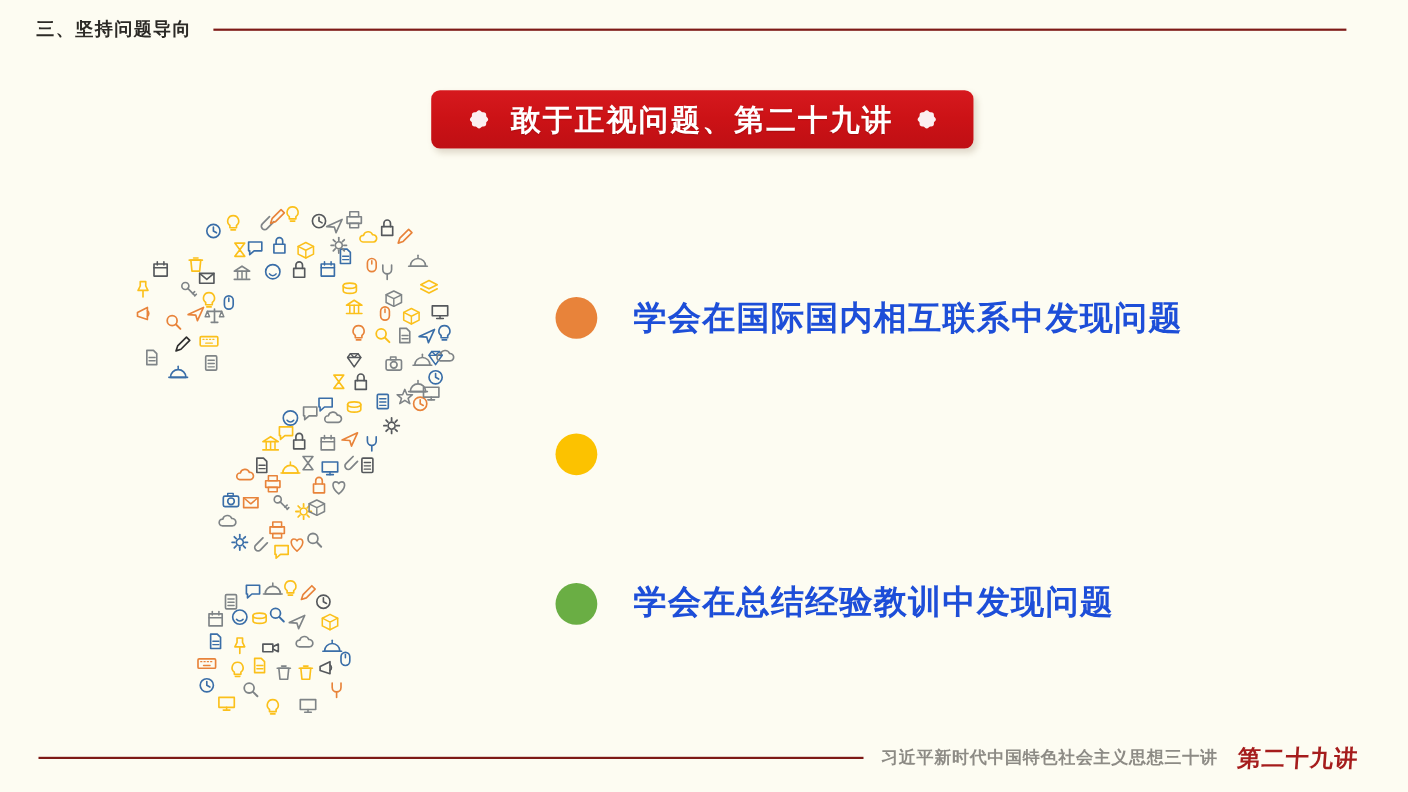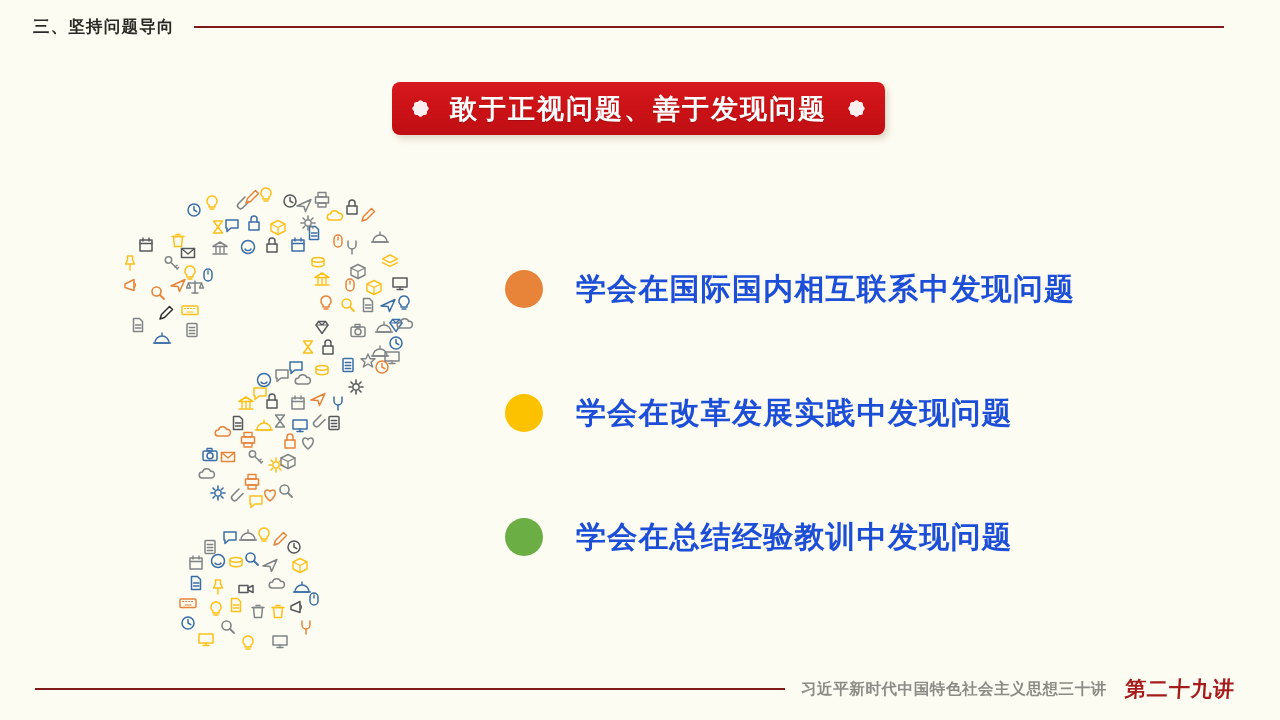--- a/index.html
+++ b/index.html
@@ -110,21 +110,21 @@
     left: 505px;
     top: 258px;
     width: 700px;
   }
   .bullet-row {
     display: flex;
     align-items: center;
     height: 62px;
     margin-bottom: 62px;
   }
-  .bullet-row:last-child { margin-bottom: 0; }
+  .bullet-row:last-child { margin-bottom: 0; align-items: flex-end; }
   .bullet-dot {
     width: 38px;
     height: 38px;
     border-radius: 50%;
     flex: 0 0 38px;
   }
   .bullet-text {
     margin-left: 33px;
     font-size: 30px;
     font-weight: bold;
@@ -173,21 +173,21 @@
 
 <div id="slide">
 
   <div id="section-header">
     <div id="section-title">三、坚持问题导向</div>
     <div id="header-rule"></div>
   </div>
 
   <div id="title-banner">
     <span class="banner-ornament"></span>
-    <span id="title-banner-text">敢于正视问题、善于发现问题</span>
+    <span id="title-banner-text">敢于正视问题、第二十九讲</span>
     <span class="banner-ornament"></span>
   </div>
 
   <div id="qmark-graphic">
     <svg viewBox="0 0 345 475" xmlns="http://www.w3.org/2000/svg" aria-hidden="true">
       <defs>
 
         <g id="g-square">
           <rect x="-5" y="-5" width="10" height="10" fill="none" stroke-width="1.6"></rect>
           <line x1="-5" y1="-1.5" x2="5" y2="-1.5" stroke-width="1.4"></line>
@@ -500,21 +500,20 @@
 
   <div id="bullet-list">
 
     <div class="bullet-row">
       <span class="bullet-dot" style="background:#e8833a;"></span>
       <span class="bullet-text">学会在国际国内相互联系中发现问题</span>
     </div>
 
     <div class="bullet-row">
       <span class="bullet-dot" style="background:#fcc200;"></span>
-      <span class="bullet-text">学会在改革发展实践中发现问题</span>
     </div>
 
     <div class="bullet-row">
       <span class="bullet-dot" style="background:#6aae44;"></span>
       <span class="bullet-text">学会在总结经验教训中发现问题</span>
     </div>
 
   </div>
 
   <div id="footer">

